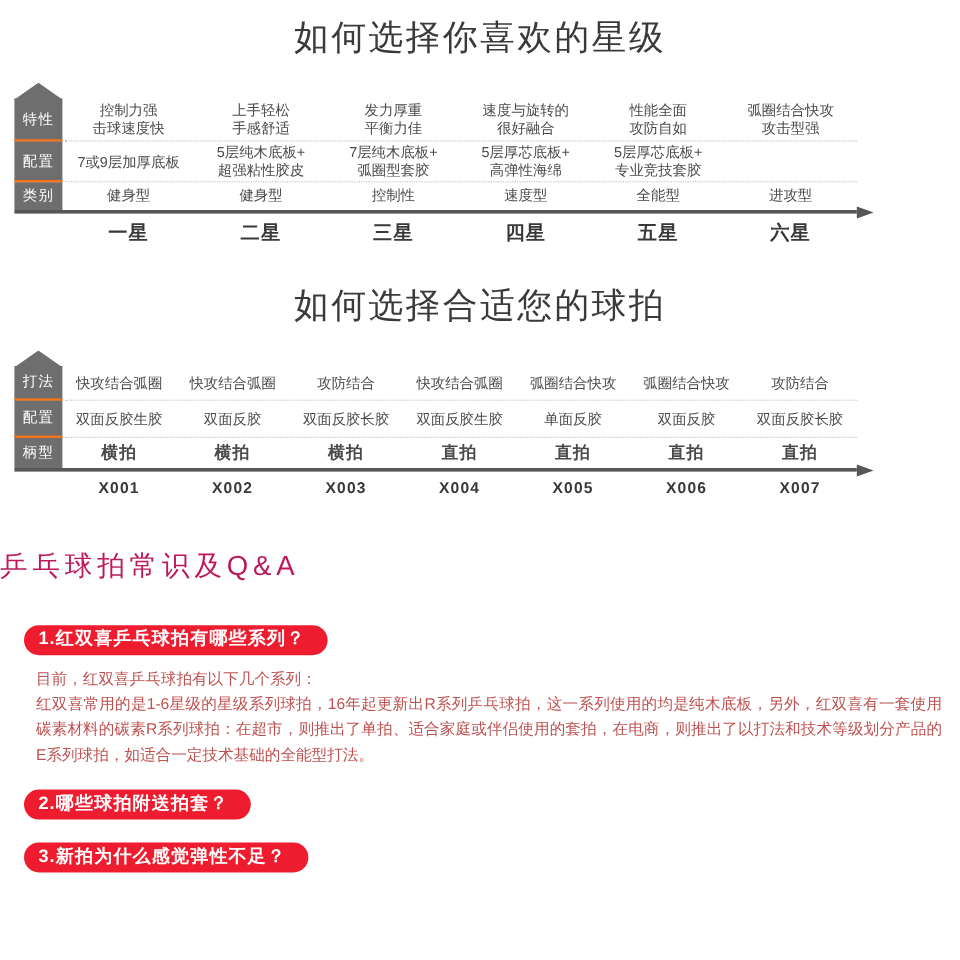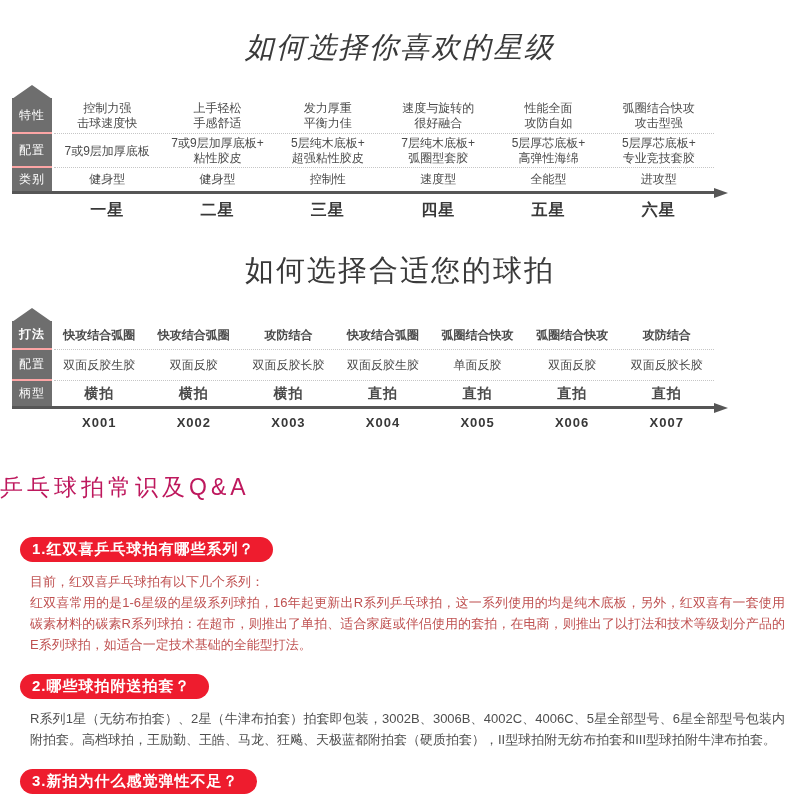--- a/index.html
+++ b/index.html
@@ -6,21 +6,21 @@
   .page{
     width:800px;height:800px;background:#fff;overflow:hidden;
     font-family:"Liberation Sans","DejaVu Sans",sans-serif;color:#4f4f4f;
     position:relative;
   }
   
   .big-title{
     text-align:center;font-weight:500;color:#3a3a3a;margin:0;
     font-size:29px;letter-spacing:2px;
   }
-  .title-1{padding-top:28px;font-style:italic;}
+  .title-1{padding-top:12px;}
   .title-2{padding-top:30px;}
   .qa-title{
     font-weight:500;color:#be185d;margin:0;
     font-size:23px;letter-spacing:4px;padding-top:42px;
   }
   
   .sel-wrap{margin:30px 86px 0 12px;position:relative;}
   .sel-cap{
     position:absolute;top:-13px;left:0;width:40px;height:14px;
     background:var(--label-gray,#6e6e6e);
@@ -34,21 +34,21 @@
   .sel-row{display:grid;align-items:center;position:relative;}
   .sel-row.sep::after{
     content:"";position:absolute;left:42px;right:0;bottom:0;
     border-bottom:1px dotted #c6c6c6;
   }
   .sel-label{
     background:var(--label-gray,#6e6e6e);color:#ffffff;font-size:12px;
     height:100%;display:flex;align-items:center;justify-content:center;
     box-sizing:border-box;letter-spacing:1px;
   }
-  .sel-row.sep .sel-label{border-bottom:2px solid #fca5a5;}
+  .sel-row.sep .sel-label{border-bottom:2px solid #f97316;}
   .sel-cell{
     text-align:center;font-size:12px;line-height:15px;color:#4a4a4a;
     white-space:pre-line;padding:0 2px;
   }
   .sel-footer{display:grid;align-items:center;padding-top:6px;}
   .sel-foot-cell{text-align:center;color:#383838;}
   
   .t1 .sel-row:nth-child(1){height:36px;}
   .t1 .sel-row:nth-child(2){height:34px;}
   .t1 .sel-row:nth-child(3){height:23px;}
@@ -92,22 +92,20 @@
           <div class="sel-cell">速度与旋转的
 很好融合</div>
           <div class="sel-cell">性能全面
 攻防自如</div>
           <div class="sel-cell">弧圈结合快攻
 攻击型强</div>
         </div>
         <div class="sel-row sep" style="grid-template-columns: 40px repeat(6, 1fr);">
           <div class="sel-label">配置</div>
           <div class="sel-cell">7或9层加厚底板</div>
-          <div class="sel-cell">7或9层加厚底板+
-粘性胶皮</div>
           <div class="sel-cell">5层纯木底板+
 超强粘性胶皮</div>
           <div class="sel-cell">7层纯木底板+
 弧圈型套胶</div>
           <div class="sel-cell">5层厚芯底板+
 高弹性海绵</div>
           <div class="sel-cell">5层厚芯底板+
 专业竞技套胶</div>
         </div>
         <div class="sel-row" style="grid-template-columns: 40px repeat(6, 1fr);">
@@ -128,21 +126,21 @@
         <div class="sel-foot-cell">四星</div>
         <div class="sel-foot-cell">五星</div>
         <div class="sel-foot-cell">六星</div>
       </div>
   </div>
 
   <h1 class="big-title title-2">如何选择合适您的球拍</h1>
   <div class="sel-wrap t2">
     <div class="sel-cap"></div>
     <div class="sel-rows">
-        <div class="sel-row sep" style="grid-template-columns: 40px repeat(7, 1fr); font-weight: bold;">
+        <div class="sel-row sep" style="grid-template-columns: 40px repeat(7, 1fr);">
           <div class="sel-label">打法</div>
           <div class="sel-cell">快攻结合弧圈</div>
           <div class="sel-cell">快攻结合弧圈</div>
           <div class="sel-cell">攻防结合</div>
           <div class="sel-cell">快攻结合弧圈</div>
           <div class="sel-cell">弧圈结合快攻</div>
           <div class="sel-cell">弧圈结合快攻</div>
           <div class="sel-cell">攻防结合</div>
         </div>
         <div class="sel-row sep" style="grid-template-columns: 40px repeat(7, 1fr);">
@@ -181,21 +179,20 @@
   <h2 class="qa-title">乒乓球拍常识及Q&amp;A</h2>
 
   <div class="qa-section">
     <div class="qa-block first">
       <span class="qa-ribbon">1.红双喜乒乓球拍有哪些系列？</span>
       <p class="qa-answer">目前，红双喜乒乓球拍有以下几个系列：
 红双喜常用的是1-6星级的星级系列球拍，16年起更新出R系列乒乓球拍，这一系列使用的均是纯木底板，另外，红双喜有一套使用碳素材料的碳素R系列球拍：在超市，则推出了单拍、适合家庭或伴侣使用的套拍，在电商，则推出了以打法和技术等级划分产品的E系列球拍，如适合一定技术基础的全能型打法。</p>
     </div>
     <div class="qa-block">
       <span class="qa-ribbon">2.哪些球拍附送拍套？</span>
-      <p class="qa-answer">R系列1星（无纺布拍套）、2星（牛津布拍套）拍套即包装，3002B、3006B、4002C、4006C、5星全部型号、6星全部型号包装内附拍套。高档球拍，王励勤、王皓、马龙、狂飚、天极蓝都附拍套（硬质拍套），II型球拍附无纺布拍套和III型球拍附牛津布拍套。</p>
     </div>
     <div class="qa-block">
       <span class="qa-ribbon">3.新拍为什么感觉弹性不足？</span>
       
     </div>
 
   </div>
 
 </div>
 

